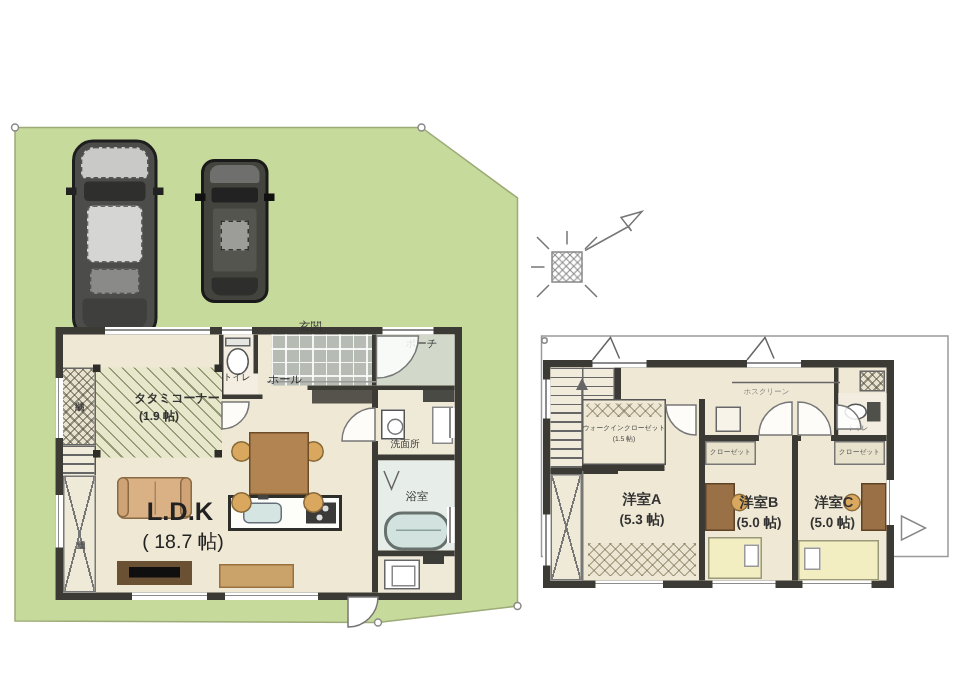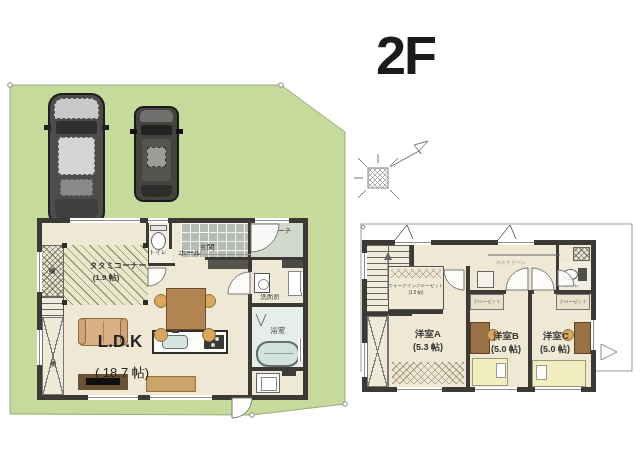--- a/index.html
+++ b/index.html
@@ -56,21 +56,20 @@
     </g>
 
     <g stroke="#777" fill="none">
       <rect x="368" y="168" width="20" height="20" fill="url(#xh)" stroke="#888"></rect>
       <path d="M366,166 l-8,-8 M390,166 l8,-8 M366,190 l-8,8 M390,190 l8,8 M363,178 l-9,0 M378,163 l0,-9"></path>
       <path d="M390,167 L419,151"></path>
       <path d="M419,151 l9,-10 l-14,4 l7,9 z"></path>
     </g>
   </svg>
 
-  <div class="title" style="left:376px;top:24px;font-size:54px;">2F</div>
 
   <div class="abs" style="left:48px;top:93px;width:57px;height:133px;background:#4c4c4a;border:2px solid #1e1e1e;border-radius:14px;box-sizing:border-box;">
     <div class="abs" style="left:4px;top:3px;width:45px;height:21px;background:#c9c9c7;border-radius:9px 9px 2px 2px;border:1px dashed #555;box-sizing:border-box;"></div>
     <div class="abs" style="left:6px;top:26px;width:41px;height:13px;background:#2f2f2d;border-radius:3px;"></div>
     <div class="abs" style="left:8px;top:42px;width:37px;height:38px;background:#d5d5d3;border:1px dashed #666;border-radius:4px;box-sizing:border-box;"></div>
     <div class="abs" style="left:10px;top:84px;width:33px;height:17px;background:#8a8a88;border:1px dashed #555;border-radius:3px;box-sizing:border-box;"></div>
     <div class="abs" style="left:5px;top:104px;width:43px;height:21px;background:#3f3f3d;border-radius:3px 3px 9px 9px;"></div>
     <div class="abs" style="left:-6px;top:30px;width:7px;height:5px;background:#222;"></div>
     <div class="abs" style="right:-6px;top:30px;width:7px;height:5px;background:#222;"></div>
   </div>
@@ -166,28 +165,28 @@
     <div class="winh" style="left:46px;top:172px;width:50px;"></div>
     <div class="winh" style="left:108px;top:172px;width:62px;"></div>
     <div class="winv" style="left:256px;top:49px;height:20px;"></div>
     <div class="winv" style="left:256px;top:115px;height:24px;"></div>
   </div>
 
   <div class="lbl vert" style="left:52px;top:262px;font-size:6.5px;">収納</div>
   <div class="lbl vert" style="left:53px;top:356px;font-size:5.5px;color:#555;">土間収納</div>
   <div class="lbl" style="left:158px;top:252px;font-size:6px;">トイレ</div>
   <div class="lbl" style="left:190px;top:253px;font-size:7.5px;">ホール</div>
-  <div class="lbl" style="left:207px;top:248px;font-size:7.5px;">玄関</div>
+  <div class="lbl" style="left:207px;top:218px;font-size:7.5px;">玄関</div>
   <div class="lbl" style="left:281px;top:230px;font-size:7px;">ポーチ</div>
   <div class="lbl" style="left:270px;top:297px;font-size:6.5px;">洗面所</div>
   <div class="lbl" style="left:278px;top:331px;font-size:7.5px;">浴室</div>
   <div class="lbl" style="left:106px;top:266px;font-size:8px;font-weight:700;margin-left:12px;">タタミコーナー</div>
   <div class="lbl" style="left:106px;top:278px;font-size:8px;font-weight:700;">(1.9 帖)</div>
   <div class="lbl" style="left:120px;top:341px;font-size:17px;font-weight:700;color:#222;">L.D.K</div>
-  <div class="lbl" style="left:122px;top:372px;font-size:13px;color:#222;">( 18.7 帖)</div>
+  <div class="lbl" style="left:122px;top:361px;font-size:13px;color:#222;">( 18.7 帖)</div>
 
   <div class="house" style="left:362px;top:240px;width:234px;height:152px;">
 
     <div class="abs steps" style="left:0;top:0;width:43px;height:67px;box-sizing:border-box;">
       <div class="abs" style="left:21px;top:0;width:1px;height:40px;background:#666;"></div>
     </div>
     <div class="wall" style="left:43px;top:0;width:4px;height:67px;"></div>
     <div class="wall" style="left:0;top:67px;width:45px;height:4px;"></div>
     <div class="abs xbox" style="left:0;top:71px;width:21px;height:71px;box-sizing:border-box;"></div>
 

